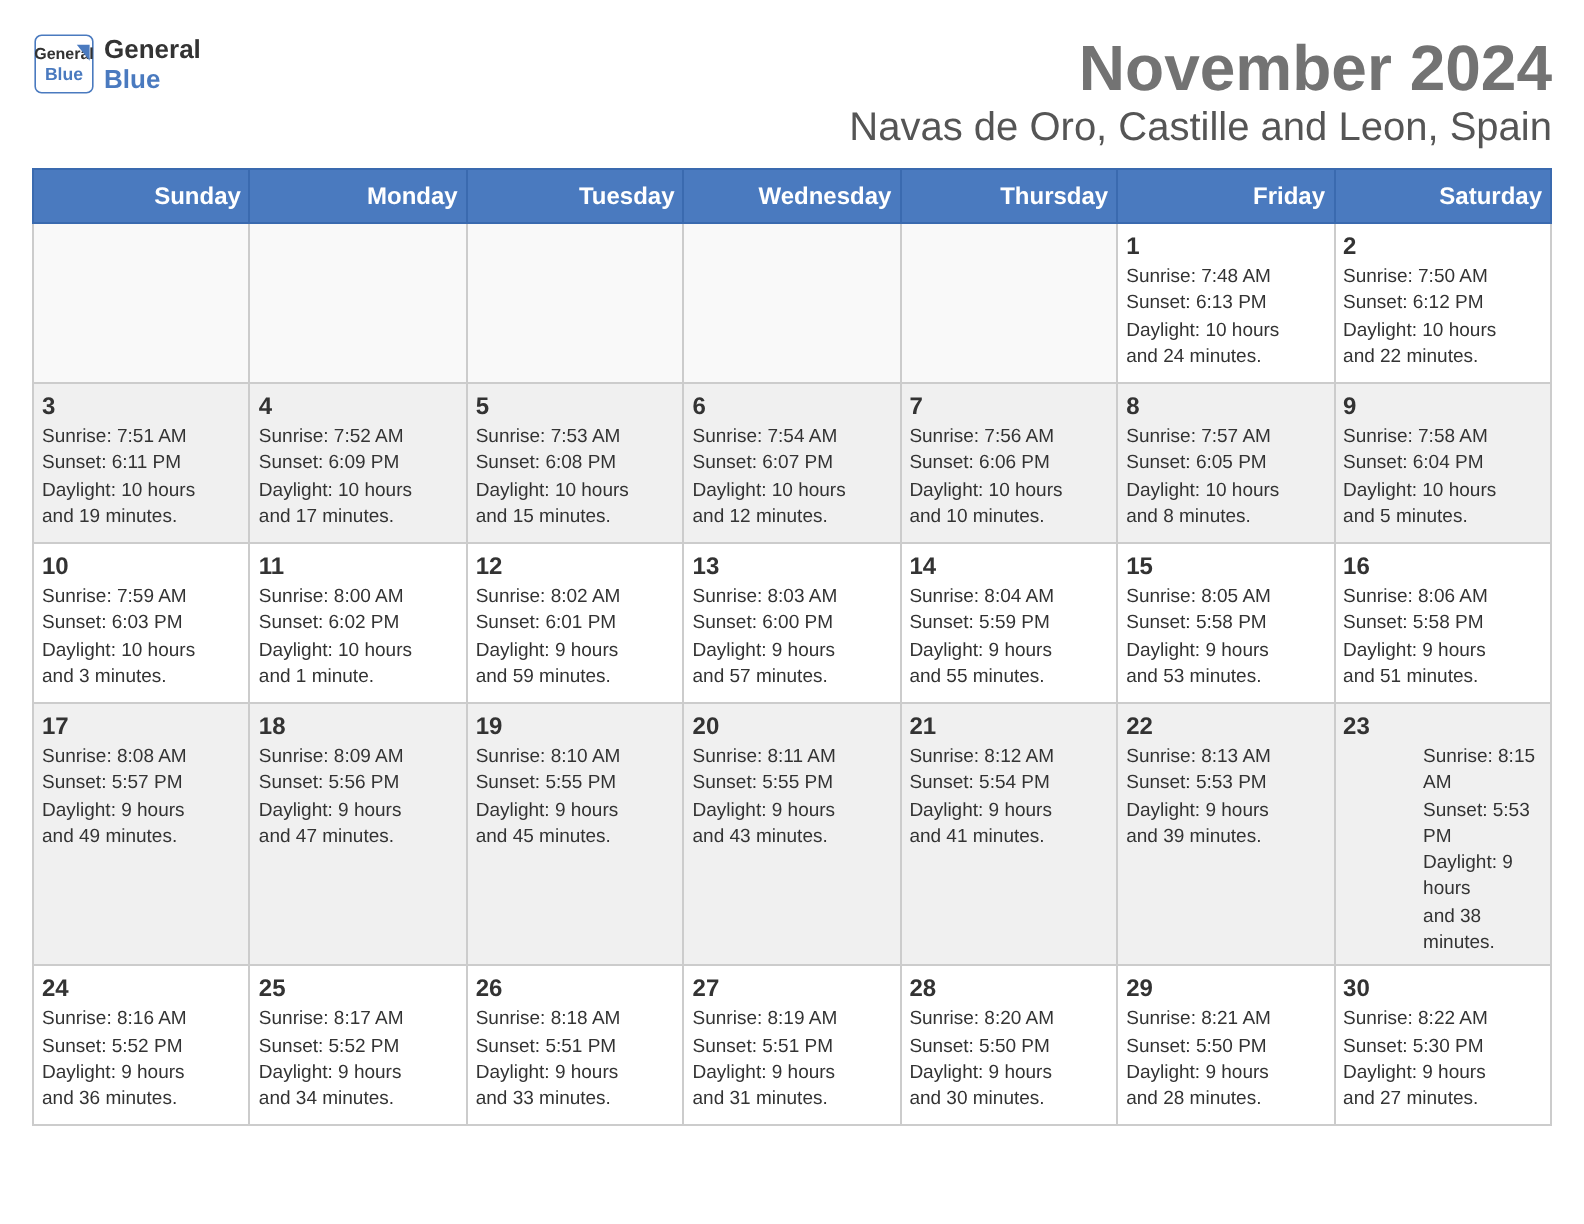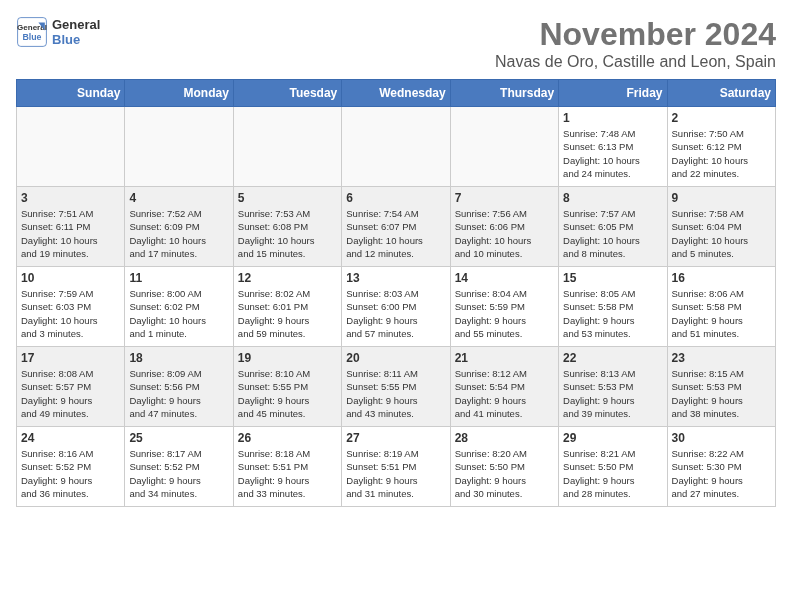--- a/index.html
+++ b/index.html
@@ -27,21 +27,21 @@
     }
     .title-area {
       text-align: right;
     }
     .month-title {
       font-size: 32px;
       font-weight: bold;
       color: #737373;
     }
     .location {
-      font-size: 16px;
+      font-size: 20px;
       color: #555;
     }
     table {
       width: 100%;
       border-collapse: collapse;
       table-layout: fixed;
     }
     th {
       background-color: #4a7abf;
       color: #fff;
@@ -273,21 +273,21 @@
         </td>
         <td class="shaded">
           <div class="day-num">22</div>
           <div class="cell-info" style="white-space: pre-line;">Sunrise: 8:13 AM
 Sunset: 5:53 PM
 Daylight: 9 hours
 and 39 minutes.</div>
         </td>
         <td class="shaded">
           <div class="day-num">23</div>
-          <div class="cell-info" style="white-space: pre-line;">Sunrise: 8:15 AM
+          <div class="cell-info" style="white-space: pre-line; margin-left: 40px;">Sunrise: 8:15 AM
 Sunset: 5:53 PM
 Daylight: 9 hours
 and 38 minutes.</div>
         </td>
       </tr>
       <tr>
         <td>
           <div class="day-num">24</div>
           <div class="cell-info" style="white-space: pre-line;">Sunrise: 8:16 AM
 Sunset: 5:52 PM

